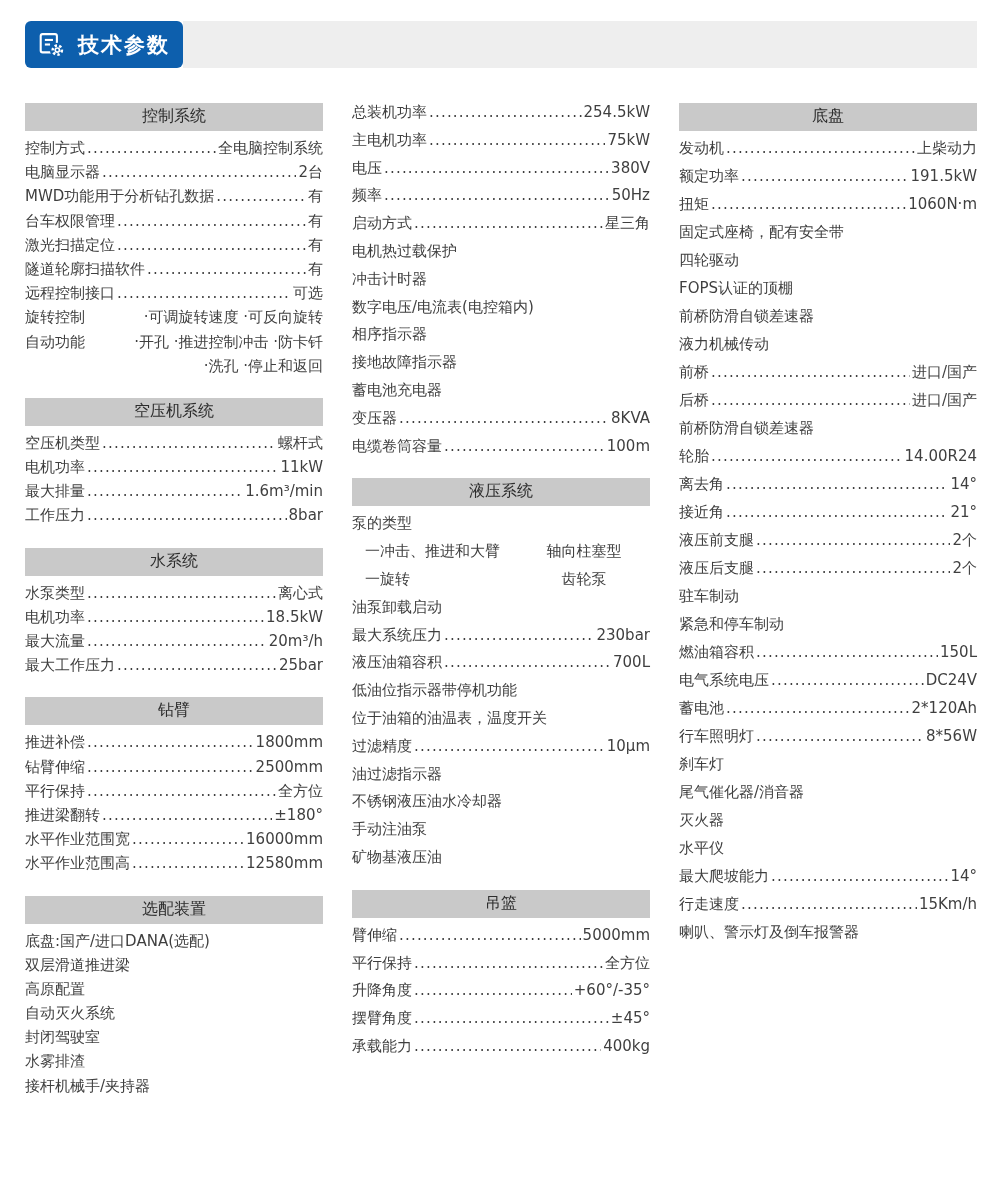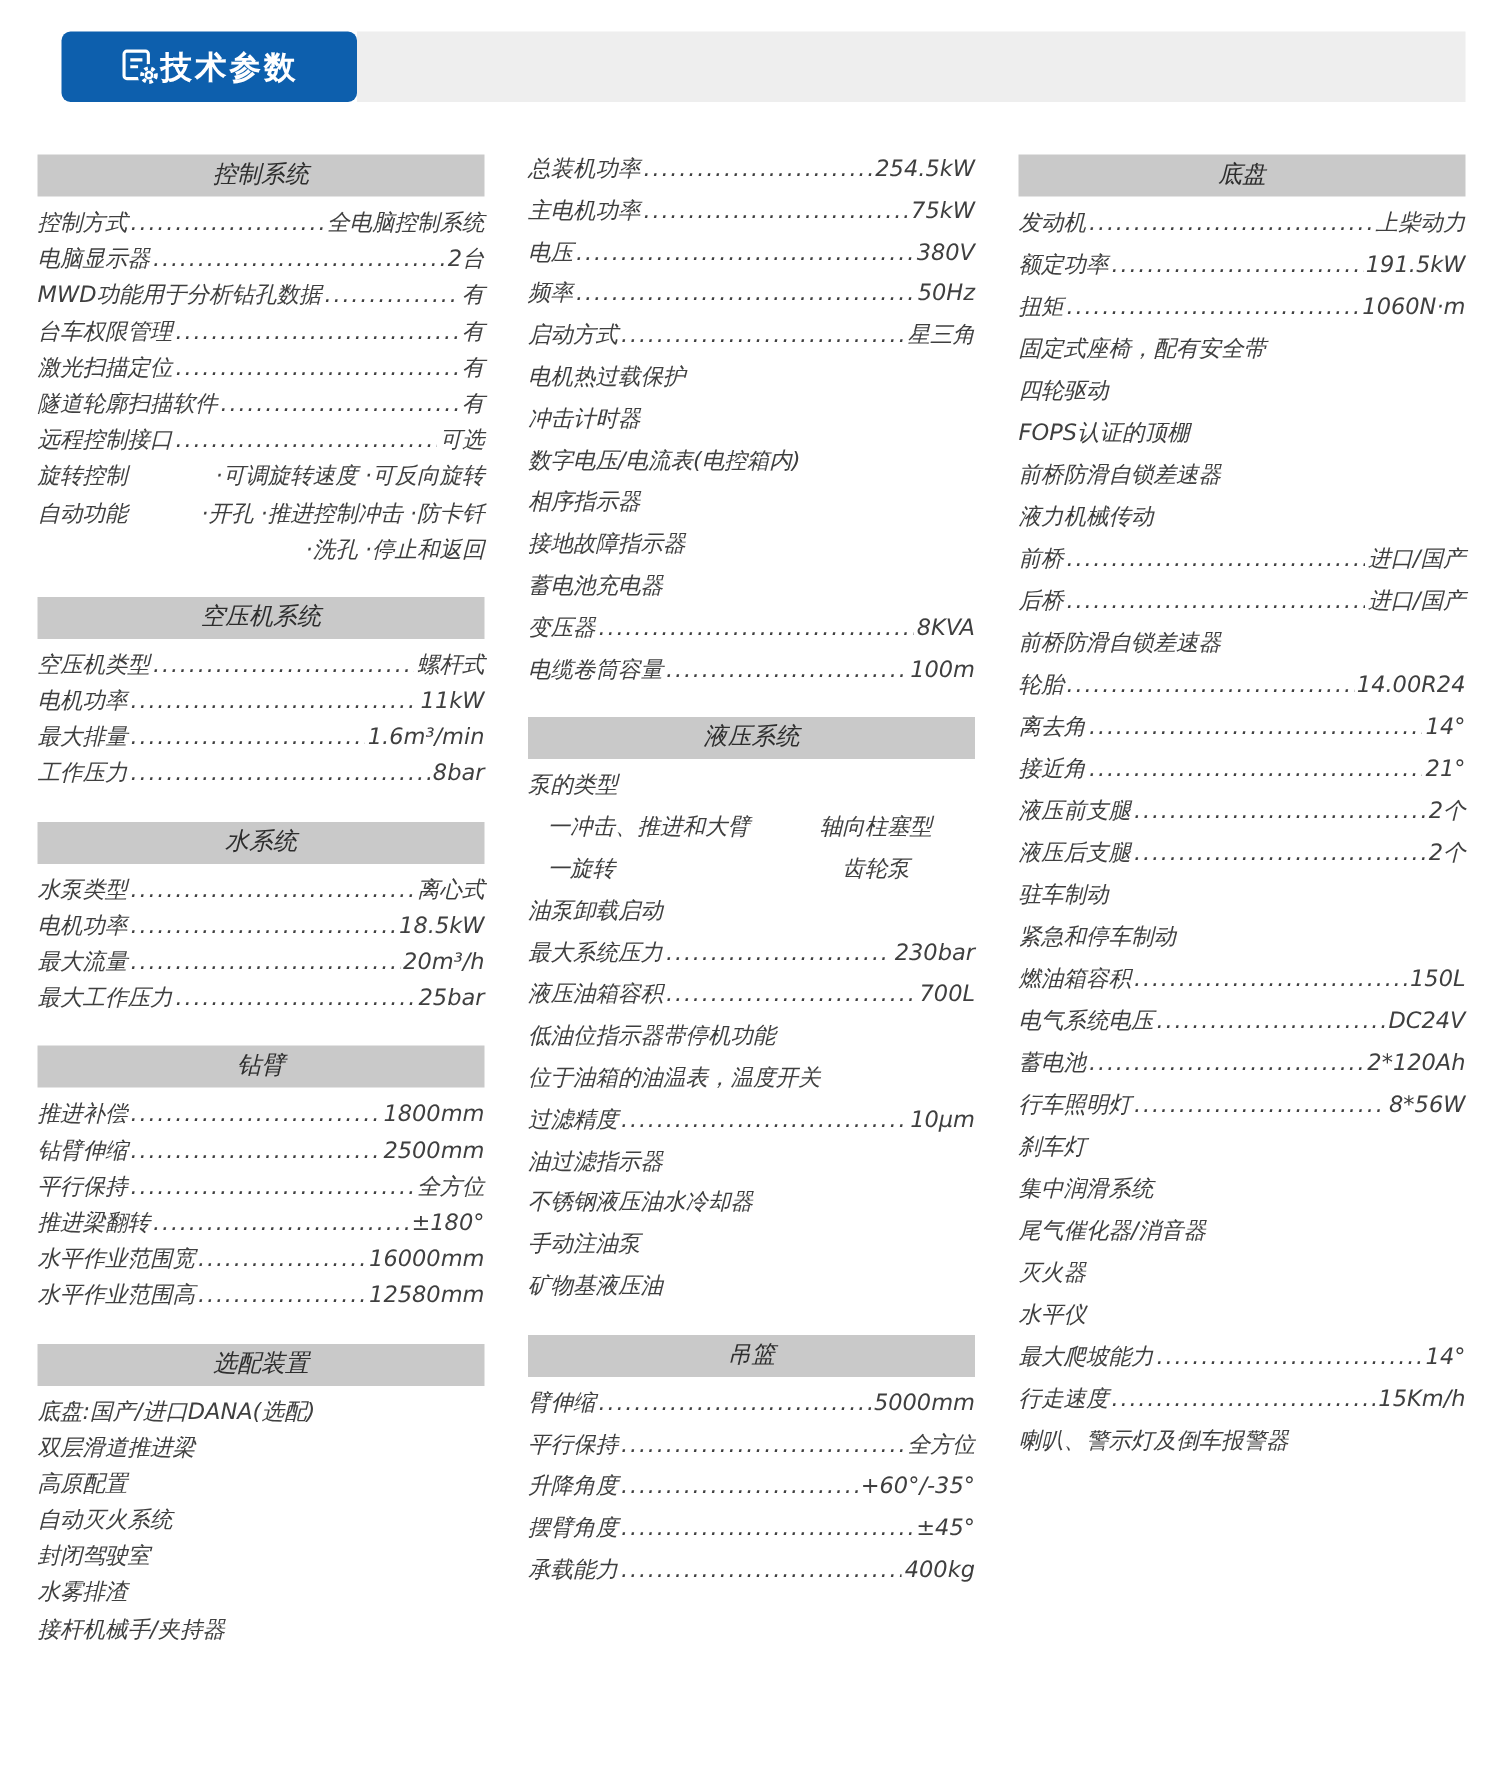--- a/index.html
+++ b/index.html
@@ -13,27 +13,27 @@
   html,body{margin:0;padding:0;}
   body{
     width:1000px;height:1183px;background:#ffffff;overflow:hidden;
     font-family:"DejaVu Sans","Liberation Sans",sans-serif;
     color:var(--text);
   }
   .page{padding:0 23px 0 25px;}
   .topbar{display:flex;margin-top:21px;height:47px;}
   .badge{
     background:var(--accent);border-radius:6px;display:flex;align-items:center;
-    padding:0 39px;color:#fff;margin-left:16px;
+    gap:13px;padding:0 13px;color:#fff;
   }
   .badge .title{font-size:21px;font-weight:bold;letter-spacing:2px;white-space:nowrap;}
   .badge .icon{display:flex;align-items:center;}
   .strip{flex:1;background:var(--strip);align-self:stretch;}
   .columns{display:flex;gap:29px;margin-top:35px;}
-  .col{flex:1;min-width:0;font-style:italic;}
+  .col{flex:1;min-width:0;}
   .section{margin-top:17px;}
   .section:first-child{margin-top:0;}
   .col-2 .section{margin-top:14px;}
   .col-2 .section:first-child{margin-top:0;}
   .sec-title{
     background:var(--section-bg);color:var(--title-text);
     text-align:center;font-size:16px;padding:3px 0 4px;margin-bottom:8px;
   }
   .row{display:flex;align-items:baseline;font-size:15px;}
   .col-1 .row{height:24.2px;}
@@ -459,23 +459,20 @@
           </div>
           <div class="row">
             <span class="label">行车照明灯</span>
             <span class="spacer dots"></span>
             <span class="value">8*56W</span>
           </div>
           <div class="row">
             <span class="label">刹车灯</span>
           </div>
           <div class="row">
-            <span class="label">集中润滑系统</span>
-          </div>
-          <div class="row">
             <span class="label">尾气催化器/消音器</span>
           </div>
           <div class="row">
             <span class="label">灭火器</span>
           </div>
           <div class="row">
             <span class="label">水平仪</span>
           </div>
           <div class="row">
             <span class="label">最大爬坡能力</span>

